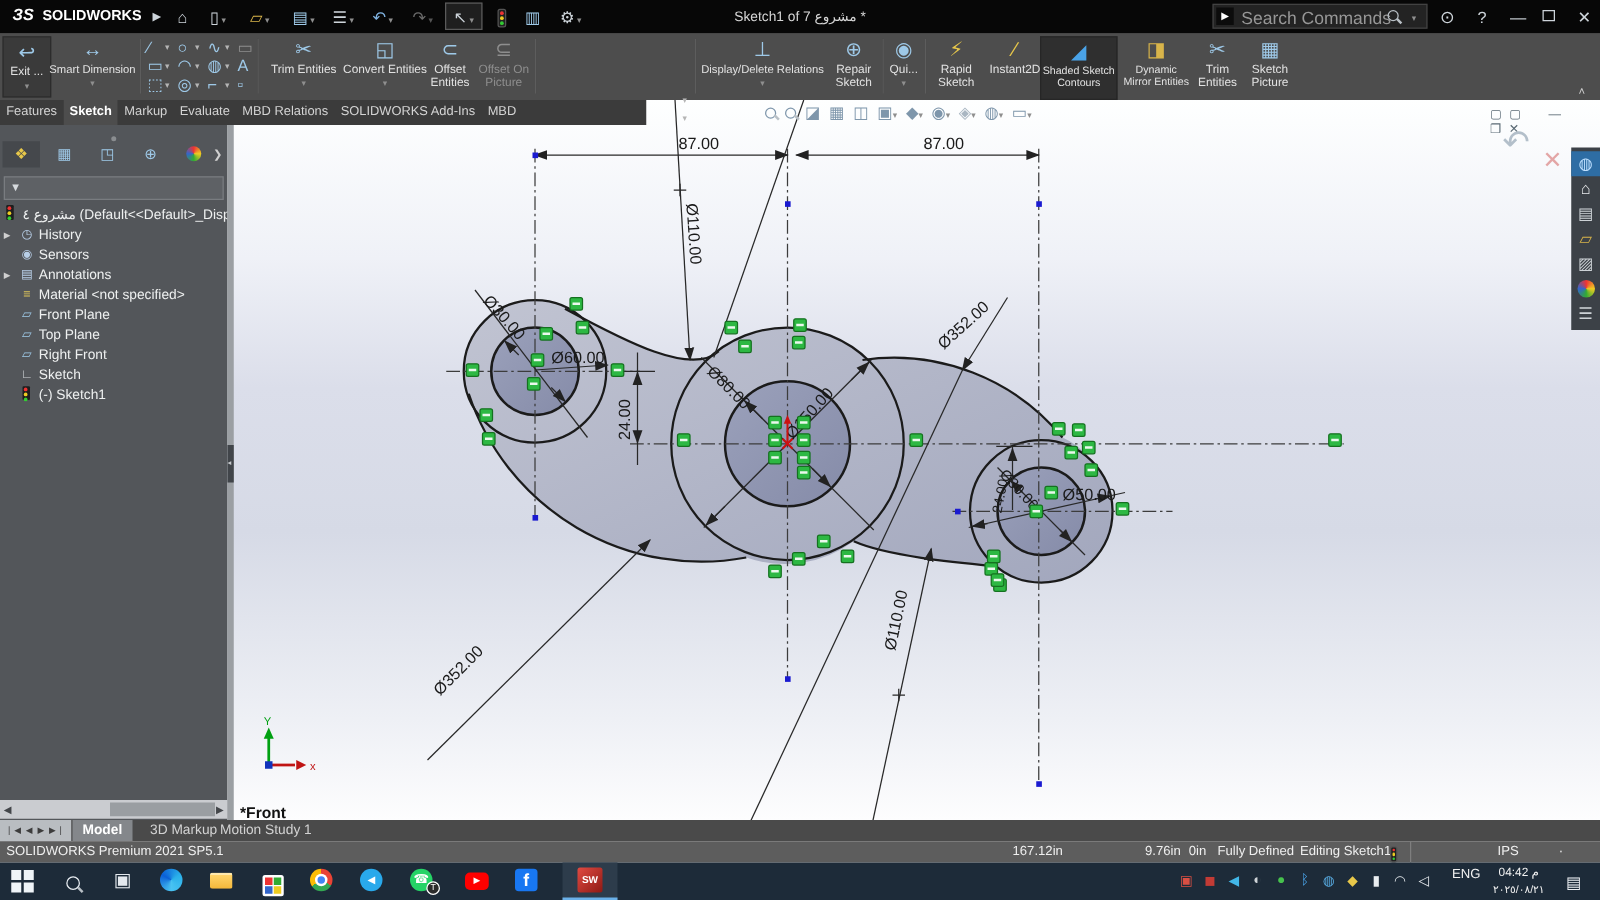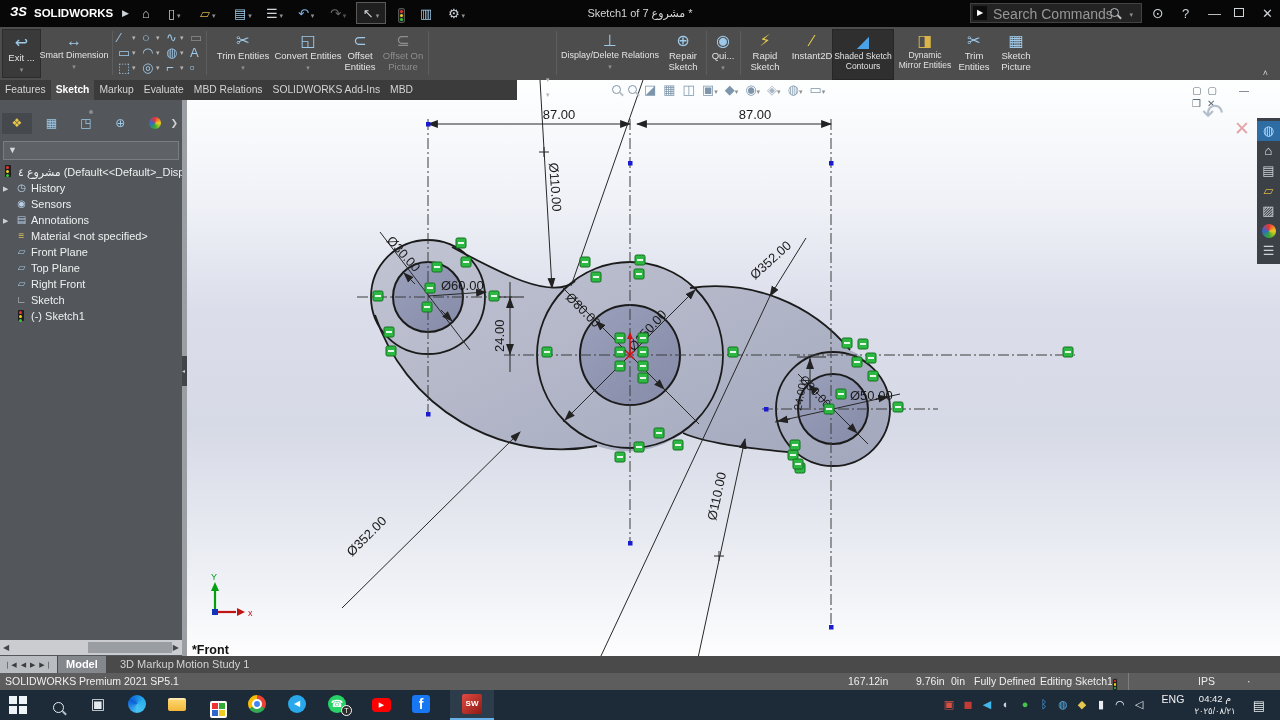--- a/index.html
+++ b/index.html
@@ -486,21 +486,21 @@
 
 <div id="bottombar">
   <div id="navblk">❘◀ ◀ ▶ ▶❘</div>
   <span class="btab on" style="left:58px">Model</span>
   <span class="btab" style="left:112px">3D Markup</span>
   <span class="btab" style="left:168px">Motion Study 1</span>
 </div>
 
 <div id="statusbar">
   <span class="stit" style="left:5px">SOLIDWORKS Premium 2021 SP5.1</span>
-  <span class="stit" style="left:848px">167.12in</span>
+  <span class="stit" style="left:810px">167.12in</span>
   <span class="stit" style="left:916px">9.76in</span>
   <span class="stit" style="left:951px">0in</span>
   <span class="stit" style="left:974px">Fully Defined</span>
   <span class="stit" style="left:1040px">Editing Sketch1</span>
   <span class="abs tl" style="left:1112px;top:2px;height:13px;width:6px"><i style="background:#e33;width:2.5px;height:2.5px"></i><i style="background:#ec2;width:2.5px;height:2.5px"></i><i style="background:#3c3;width:2.5px;height:2.5px"></i></span>
   <span class="stit" style="left:1128px;width:1px;height:17px;background:#7e7e7e"></span>
   <span class="stit" style="left:1198px">IPS</span>
   <span class="stit" style="left:1247px">·</span>
 </div>
 

